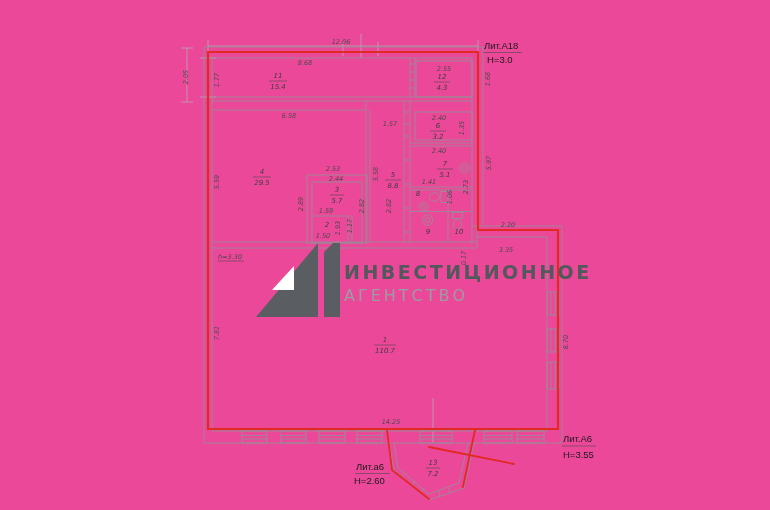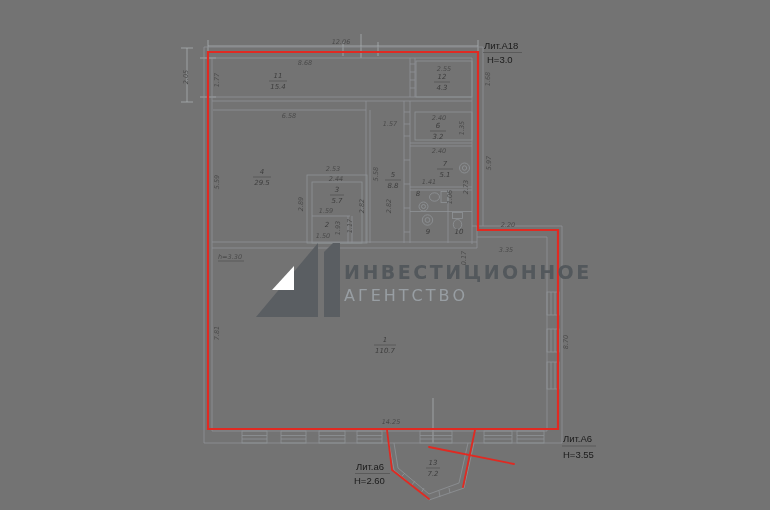--- a/index.html
+++ b/index.html
@@ -1,16 +1,16 @@
 <!DOCTYPE html>
 <html><head>
 <meta charset="utf-8">
 <style>
   html,body{margin:0;padding:0;background:#ffffff;}
-  .stage{position:relative;width:770px;height:510px;background:#737373;overflow:hidden;
+  .stage{position:relative;width:770px;height:510px;background:#ec4899;overflow:hidden;
          font-family:"DejaVu Sans",sans-serif;}
   svg{display:block;}
   
   .w   {stroke:#8f9397;stroke-width:.8;fill:none;}
   .wl  {stroke:#b0b4b7;stroke-width:.7;fill:none;}
   .red {stroke:#e02a22;stroke-width:2.2;fill:none;stroke-linecap:square;}
   .red2{stroke:#e02a22;stroke-width:1.8;fill:none;stroke-linecap:round;}
   
   .dim {font:italic 6.5px "DejaVu Sans",sans-serif;fill:#4a4a4a;}
   .rnum{font:italic 7px "DejaVu Sans",sans-serif;fill:#3d3d3d;}

